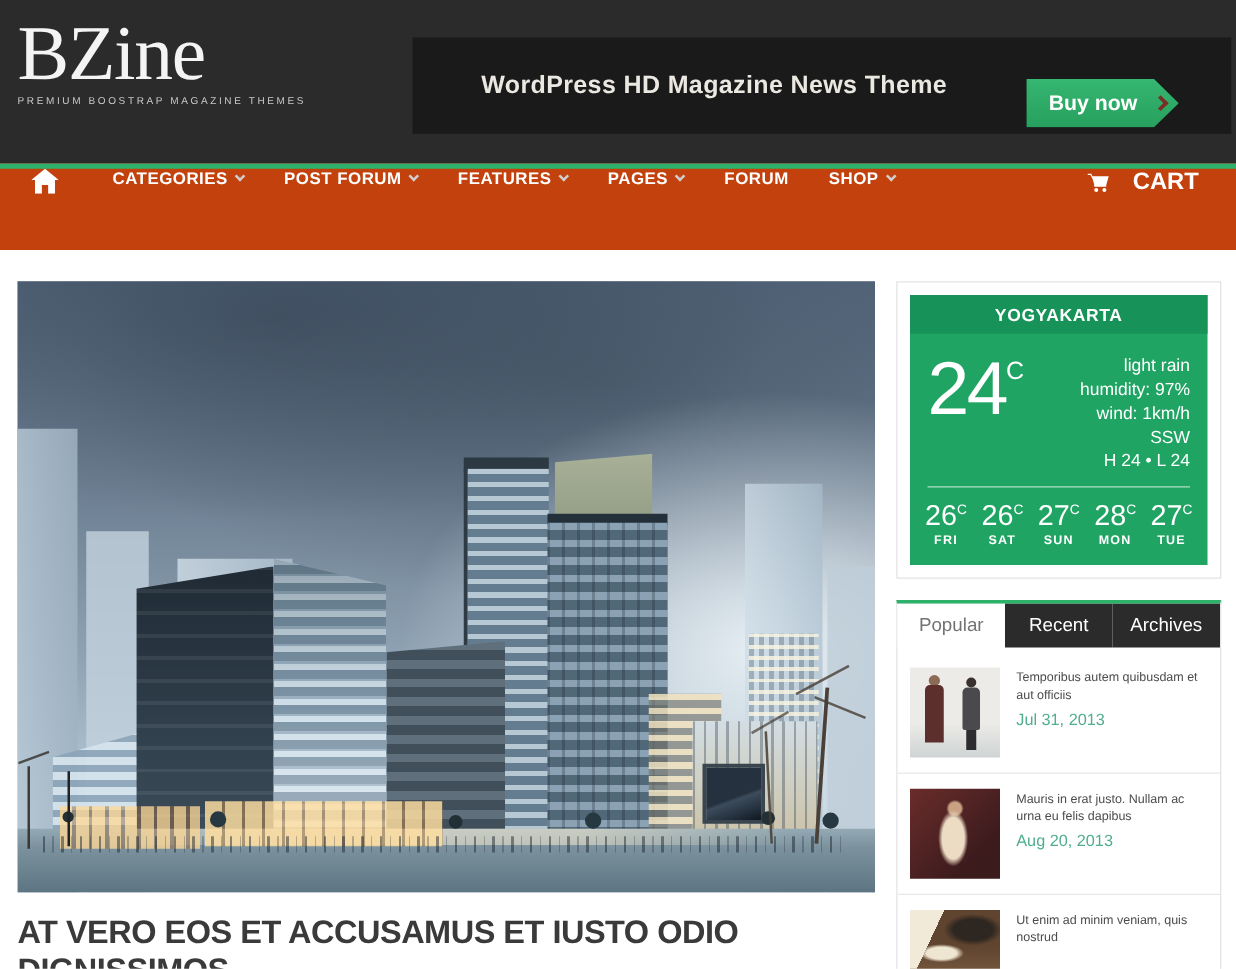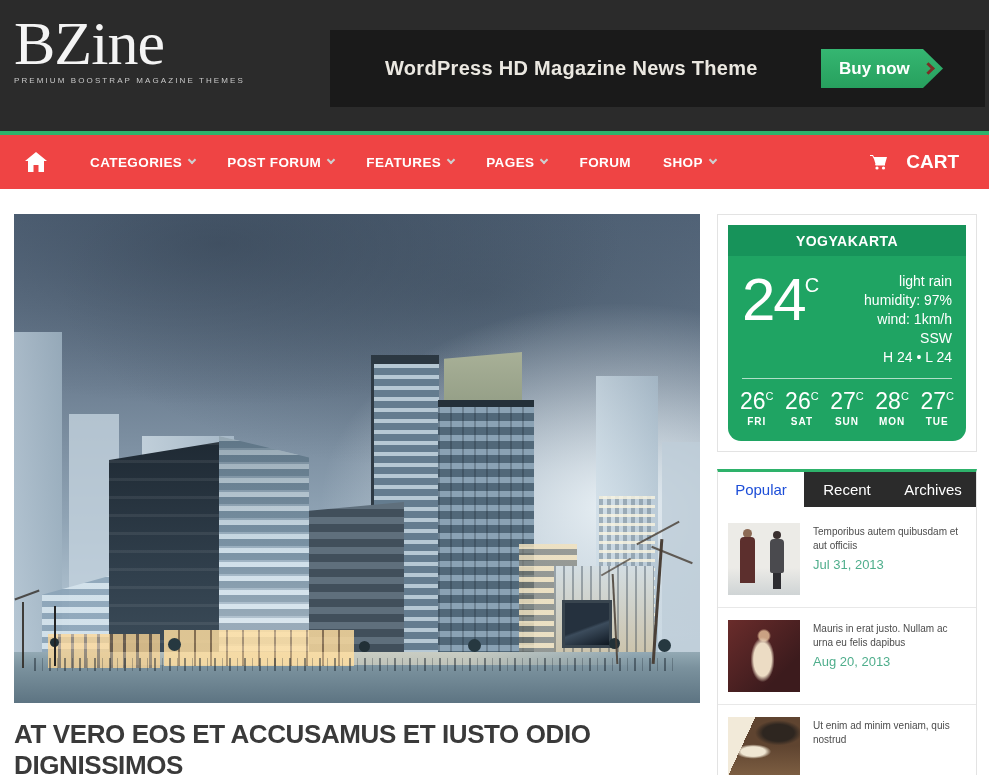--- a/index.html
+++ b/index.html
@@ -10,32 +10,32 @@
   .site-header { height:131px; background:#2b2b2b; position:relative; }
   .logo-wrap { position:absolute; left:14px; top:12px; color:#fff; }
   .logo-title { font-family:"Liberation Serif", serif; font-size:62px; line-height:1;
     font-weight:400; color:#f4f4f4; letter-spacing:-1px; }
   .logo-tagline { font-size:8px; letter-spacing:2.1px; color:#c9c9c9; margin-top:2px; }
 
   .ad-banner { position:absolute; left:330px; top:30px; width:655px; height:77px;
     background:#1a1a1a; display:flex; align-items:center; }
   .ad-text { color:#ebe8e1; font-size:20px; font-weight:bold; margin-left:55px;
     letter-spacing:0.3px; }
-  .buy-btn { position:absolute; right:42px; top:19px; height:39px; width:122px;
+  .buy-btn { position:absolute; right:42px; top:33px; height:39px; width:122px;
     background:linear-gradient(180deg,#35b671,#27a05e);
     clip-path:polygon(0 0, calc(100% - 20px) 0, 100% 50%, calc(100% - 20px) 100%, 0 100%);
     display:flex; align-items:center; color:#fff; font-size:17px; font-weight:bold;
     padding-left:18px; cursor:pointer; }
   .buy-chevron { display:inline-block; width:9px; height:9px; margin-left:14px;
     border-top:3px solid #7a2f26; border-right:3px solid #7a2f26;
     transform:rotate(45deg); }
 
   
-  .nav-bar { height:58px; background:#ef4444; border-top:4px solid #2eb26b;
-    display:flex; align-items:center; padding:0 14px; position:relative; }
+  .nav-bar { height:69px; background:#c2410c; border-top:4px solid #2eb26b;
+    display:flex; align-items:flex-start; padding:0 14px; position:relative; }
   .nav-home { width:44px; display:flex; justify-content:center; cursor:pointer; }
   .nav-item { color:#fff; font-size:13.5px; font-weight:bold; letter-spacing:0.4px;
     margin-left:32px; display:flex; align-items:center; cursor:pointer; white-space:nowrap; }
   .nav-caret { display:inline-block; width:6px; height:6px; margin-left:7px; margin-top:-4px;
     border-right:2px solid #cfcfcf; border-bottom:2px solid #cfcfcf; transform:rotate(45deg); }
   .nav-cart { position:absolute; right:30px; display:flex; align-items:center; gap:18px;
     color:#fff; font-size:19px; font-weight:bold; cursor:pointer; }
 
   
   .content { display:flex; padding:25px 12px 0 14px; }
@@ -114,39 +114,39 @@
   .lbranch { left:0px; top:380px; width:26px; height:2px; background:rgba(50,45,40,.8); transform:rotate(-20deg); }
   .pole { left:40px; top:392px; width:2px; height:60px; background:#222; }
 
   
   .article-title { margin-top:16px; font-size:26px; font-weight:bold; color:#3a3a3a;
     letter-spacing:-0.4px; }
 
   
   .widget { border:1px solid #e3e3e3; background:#fff; }
   .weather-card { padding:10px; }
-  .weather { background:#1fa463; color:#fff;border-radius:13px; }
+  .weather { background:#1fa463; color:#fff; }
   .weather-head { background:#17935a; height:31px; display:flex; align-items:center;
     justify-content:center; font-size:14px; font-weight:bold; letter-spacing:0.5px; }
   .weather-body { display:flex; justify-content:space-between; padding:14px 14px 6px 14px; }
   .big-temp { font-size:60px; font-weight:300; line-height:1; letter-spacing:-2px; }
   .big-temp sup { font-size:20px; font-weight:300; vertical-align:28px; letter-spacing:0; }
   .w-details { text-align:right; font-size:14px; line-height:1.35; padding-top:2px; }
   .w-sep { border-top:1px solid rgba(255,255,255,.65); margin:6px 14px 0 14px; }
   .forecast { display:flex; justify-content:space-between; padding:10px 12px 14px 12px; }
   .fc-cell { text-align:center; }
   .fc-temp { font-size:23px; font-weight:300; line-height:1.1; }
   .fc-temp sup { font-size:11px; vertical-align:9px; }
   .fc-day { font-size:10px; font-weight:bold; letter-spacing:1px; margin-top:1px; }
 
   .tabs-widget { margin-top:17px; border-top:3px solid #2eb26b; }
   .tab-bar { display:flex; height:35px; }
   .tab { flex:1; display:flex; align-items:center; justify-content:center; font-size:15px;
     background:#2b2b2b; color:#ffffff; cursor:pointer; }
-  .tab.active { background:#fff; color:#1d4ed8; }
+  .tab.active { background:#fff; color:#737373; }
   .post-list { padding:4px 0; }
   .post-item { display:flex; padding:12px 10px; cursor:pointer; }
   .post-item + .post-item { border-top:1px solid #e8e8e8; }
   .thumb { width:72px; height:72px; flex-shrink:0; position:relative; overflow:hidden; }
   .thumb div { position:absolute; }
   .thumb-1 { background:linear-gradient(180deg,#ecebe7 0 62%,#cfd4d5 100%); }
   .t1-man { left:12px; top:14px; width:15px; height:46px; background:#5c2f2d; border-radius:4px 4px 0 0; }
   .t1-manhead { left:15px; top:6px; width:9px; height:9px; border-radius:50%; background:#8c6a55; }
   .t1-woman { left:42px; top:16px; width:14px; height:34px; background:#4a4a4e; border-radius:4px 4px 2px 2px; }
   .t1-womanhead { left:45px; top:8px; width:8px; height:8px; border-radius:50%; background:#3a3030; }

